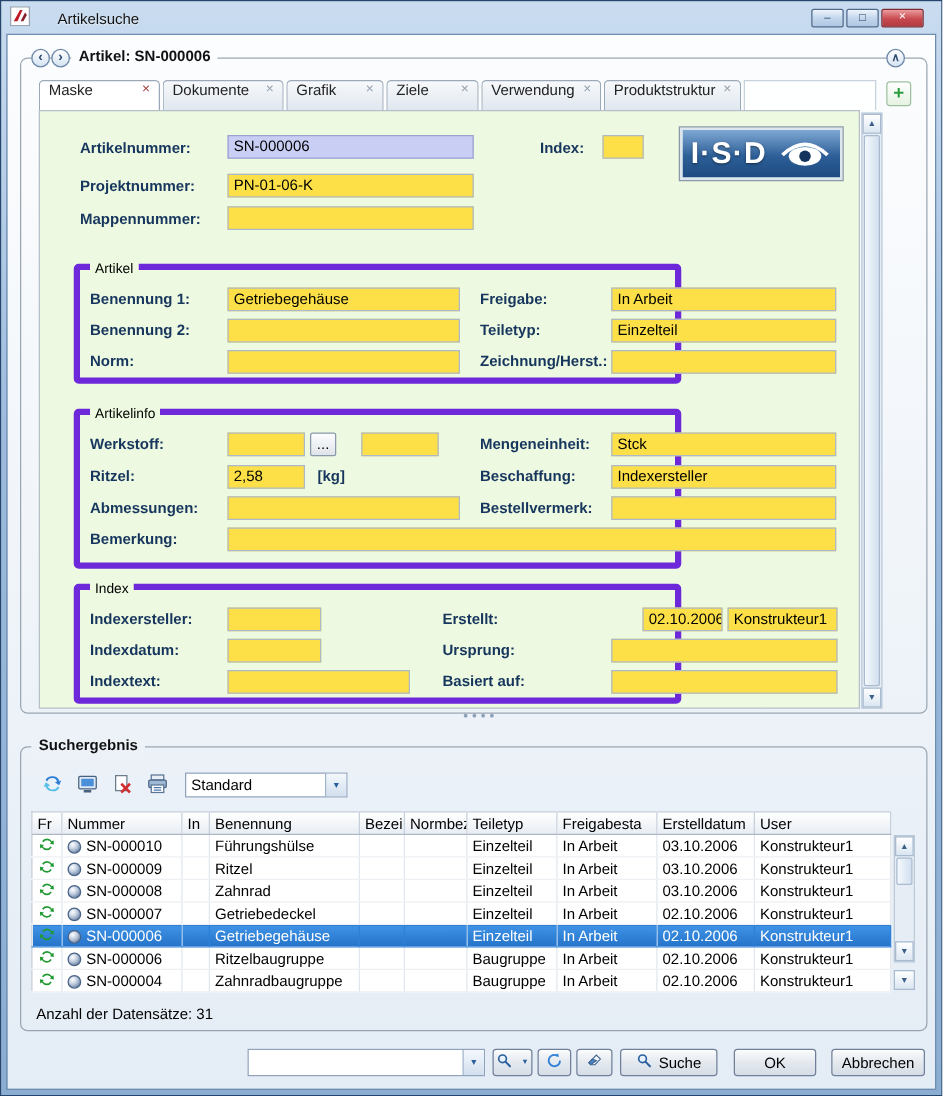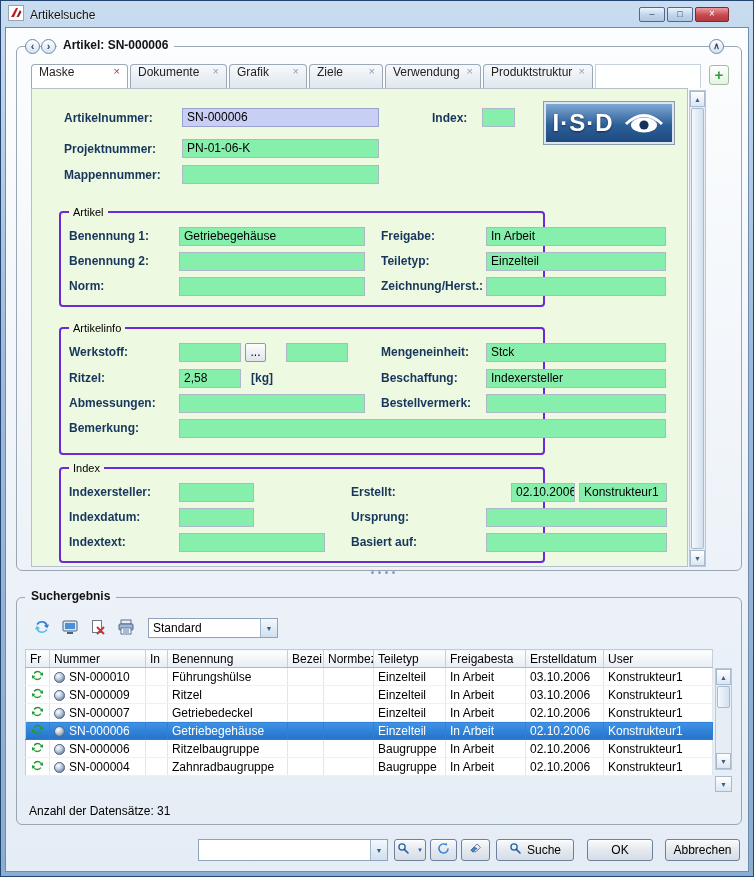--- a/index.html
+++ b/index.html
@@ -1,19 +1,19 @@
 <!DOCTYPE html>
 <html><head>
 <meta charset="utf-8">
 <style>
 *{margin:0;padding:0;box-sizing:border-box}
 html,body{width:754px;height:877px}
 body{position:relative;font-family:"Liberation Sans",sans-serif;font-size:12px;overflow:hidden;background:#fff}
 .window{position:absolute;inset:0;border:1px solid #24466e;background:linear-gradient(180deg,#c9dcf0,#9cbbde 40%,#8aadd2)}
-.titlebar{position:absolute;left:1px;top:1px;right:18px;height:25px;display:flex;align-items:center;gap:6px;padding:0 6px}
+.titlebar{position:absolute;left:1px;top:1px;right:8px;height:25px;display:flex;align-items:center;gap:22px;padding:0 6px}
 .title{font-size:12px;color:#111;text-shadow:0 1px 1px rgba(255,255,255,.7)}
 .winbtns{margin-left:auto;display:flex;gap:2px}
 .wb{width:26px;height:15px;border:1px solid #50688a;border-radius:2px;background:linear-gradient(#eef4fb,#c2d6ec 50%,#b0c8e2);font-size:9px;line-height:12px;text-align:center;color:#1c3a5e;cursor:pointer}
 .wb.close{width:34px;background:linear-gradient(#eb9b9d,#c8494f 55%,#b03a40);border-color:#7c2a30;color:#fff;font-size:10px}
 .content{position:absolute;left:4px;right:4px;top:26px;bottom:4px;border:1px solid #6e8cae;background:linear-gradient(180deg,#fcfdfe,#e4ecf5)}
 .gbox{position:absolute;border:1px solid #9aa6b2;border-radius:6px}
 .g1{left:10px;top:18px;width:726px;height:525px}
 .g2{left:10px;top:569px;width:726px;height:228px}
 .gtitle{position:absolute;top:-9px;font-weight:bold;color:#111;padding:0 6px;white-space:nowrap}
 .g1 .gtitle{left:40px;background:#fbfdfe}
@@ -22,23 +22,23 @@
 .tabs{position:absolute;left:14px;top:17px;height:24px;display:flex;gap:2px}
 .tab{height:24px;border:1px solid #9aa8b8;border-bottom:none;border-radius:4px 4px 0 0;background:linear-gradient(#f7f9fb,#e0e7ef);display:flex;align-items:flex-start;justify-content:space-between;padding:0 7px;color:#222;cursor:pointer;overflow:hidden;white-space:nowrap}
 .tab:nth-child(1){width:97px}.tab:nth-child(2){width:97px}.tab:nth-child(3){width:78px}.tab:nth-child(4){width:74px}.tab:nth-child(5){width:96px}.tab:nth-child(6){width:110px}
 .tab.active{background:#fff}
 .tab .x{color:#93a0ae;font-size:11px;padding-left:6px;cursor:pointer}
 .tab.active .x{color:#a34040}
 .tabfill{width:106px;height:24px;background:rgba(255,255,255,.8);border:1px solid #c8d2dc;border-bottom:none}
 .plusbtn{position:absolute;left:692px;top:18px;width:20px;height:20px;border:1px solid #9ec09e;border-radius:3px;background:linear-gradient(#ffffff,#e6f2e2);color:#2f9e3e;font-weight:bold;font-size:15px;line-height:17px;text-align:center;cursor:pointer}
 .form{position:absolute;left:14px;top:41px;width:657px;height:479px;background:#edf9e0;border:1px solid #b6c0ca}
 .lbl{position:absolute;font-weight:bold;color:#17365d;white-space:nowrap;line-height:14px}
-.fld{position:absolute;height:19px;background:#86efac;border:1px solid #adb9c9;padding:1px 4px;line-height:15px;color:#000;overflow:hidden;white-space:nowrap;cursor:text}
+.fld{position:absolute;height:19px;background:#fde047;border:1px solid #adb9c9;padding:1px 4px;line-height:15px;color:#000;overflow:hidden;white-space:nowrap;cursor:text}
 .fld.lav{background:#c9cef4;border-color:#9aa2d0}
-.fs{position:absolute;left:27px;width:486px;border:2px solid #6d28d9;border-radius:4px}
+.fs{position:absolute;left:27px;width:486px;border:5px solid #6d28d9;border-radius:4px}
 .fs .legend{position:absolute;top:-8px;left:8px;background:#edf9e0;padding:0 4px;font-size:11px;color:#000;line-height:14px}
 .logo{position:absolute;left:512px;top:13px;width:130px;height:42px;display:flex;align-items:center;justify-content:center;gap:8px;background:linear-gradient(180deg,#7fa8d4,#2d5f98 55%,#1d4a80);border:2px solid #dde6ee;outline:1px solid #8a9aa8}
 .logo-text{color:#fff;font-weight:bold;font-size:24px;letter-spacing:1px;text-shadow:0 1px 2px rgba(0,0,0,.5)}
 .sb{position:absolute;width:17px;display:flex;flex-direction:column;background:#e7edf5;border:1px solid #bac8d8}
 .sba{height:16px;flex:none;background:linear-gradient(#ffffff,#dbe6f2);border:1px solid #a8bacf;color:#3a5f88;font-size:7px;display:flex;align-items:center;justify-content:center;cursor:pointer}
 .sbthumb{flex:1;margin:1px;background:linear-gradient(90deg,#f4f8fc,#d2e0ef);border:1px solid #a8bacf;border-radius:2px;cursor:grab}
 .sbthumb2{height:22px;flex:none;margin:1px;background:linear-gradient(90deg,#f4f8fc,#d2e0ef);border:1px solid #a8bacf;border-radius:2px;cursor:grab}
 .sbspace{flex:1}
 .splitter{position:absolute;left:347px;top:541px;width:60px;height:6px;display:flex;gap:4px;align-items:center;justify-content:center;cursor:row-resize}
 .splitter i{width:3px;height:3px;border-radius:50%;background:#8aa0b8}
@@ -291,20 +291,35 @@
             <td>Einzelteil</td>
             <td>In Arbeit</td>
             <td>03.10.2006</td>
             <td>Konstrukteur1</td>
           </tr>
           <tr>
             <td class="tc-icon"><span><svg viewBox="0 0 16 16" width="13" height="13">
                     <path d="M8 2.2a5.8 5.8 0 0 1 4.9 2.7l1.6-1 .4 4.3-4.2-.9 1.5-1A4.3 4.3 0 0 0 4.6 6L3.2 4.9A5.8 5.8 0 0 1 8 2.2z" fill="#219a33"></path>
                     <path d="M8 13.8a5.8 5.8 0 0 1-4.9-2.7l-1.6 1-.4-4.3 4.2.9-1.5 1A4.3 4.3 0 0 0 11.4 10l1.4 1.1A5.8 5.8 0 0 1 8 13.8z" fill="#219a33"></path>
                   </svg></span></td>
+            <td><span class="sphere"></span><span>SN-000008</span></td>
+            <td></td>
+            <td>Zahnrad</td>
+            <td></td>
+              <td></td>
+            <td>Einzelteil</td>
+            <td>In Arbeit</td>
+            <td>03.10.2006</td>
+            <td>Konstrukteur1</td>
+          </tr>
+          <tr>
+            <td class="tc-icon"><span><svg viewBox="0 0 16 16" width="13" height="13">
+                    <path d="M8 2.2a5.8 5.8 0 0 1 4.9 2.7l1.6-1 .4 4.3-4.2-.9 1.5-1A4.3 4.3 0 0 0 4.6 6L3.2 4.9A5.8 5.8 0 0 1 8 2.2z" fill="#219a33"></path>
+                    <path d="M8 13.8a5.8 5.8 0 0 1-4.9-2.7l-1.6 1-.4-4.3 4.2.9-1.5 1A4.3 4.3 0 0 0 11.4 10l1.4 1.1A5.8 5.8 0 0 1 8 13.8z" fill="#219a33"></path>
+                  </svg></span></td>
             <td><span class="sphere"></span><span>SN-000007</span></td>
             <td></td>
             <td>Getriebedeckel</td>
             <td></td>
               <td></td>
             <td>Einzelteil</td>
             <td>In Arbeit</td>
             <td>02.10.2006</td>
             <td>Konstrukteur1</td>
           </tr>

